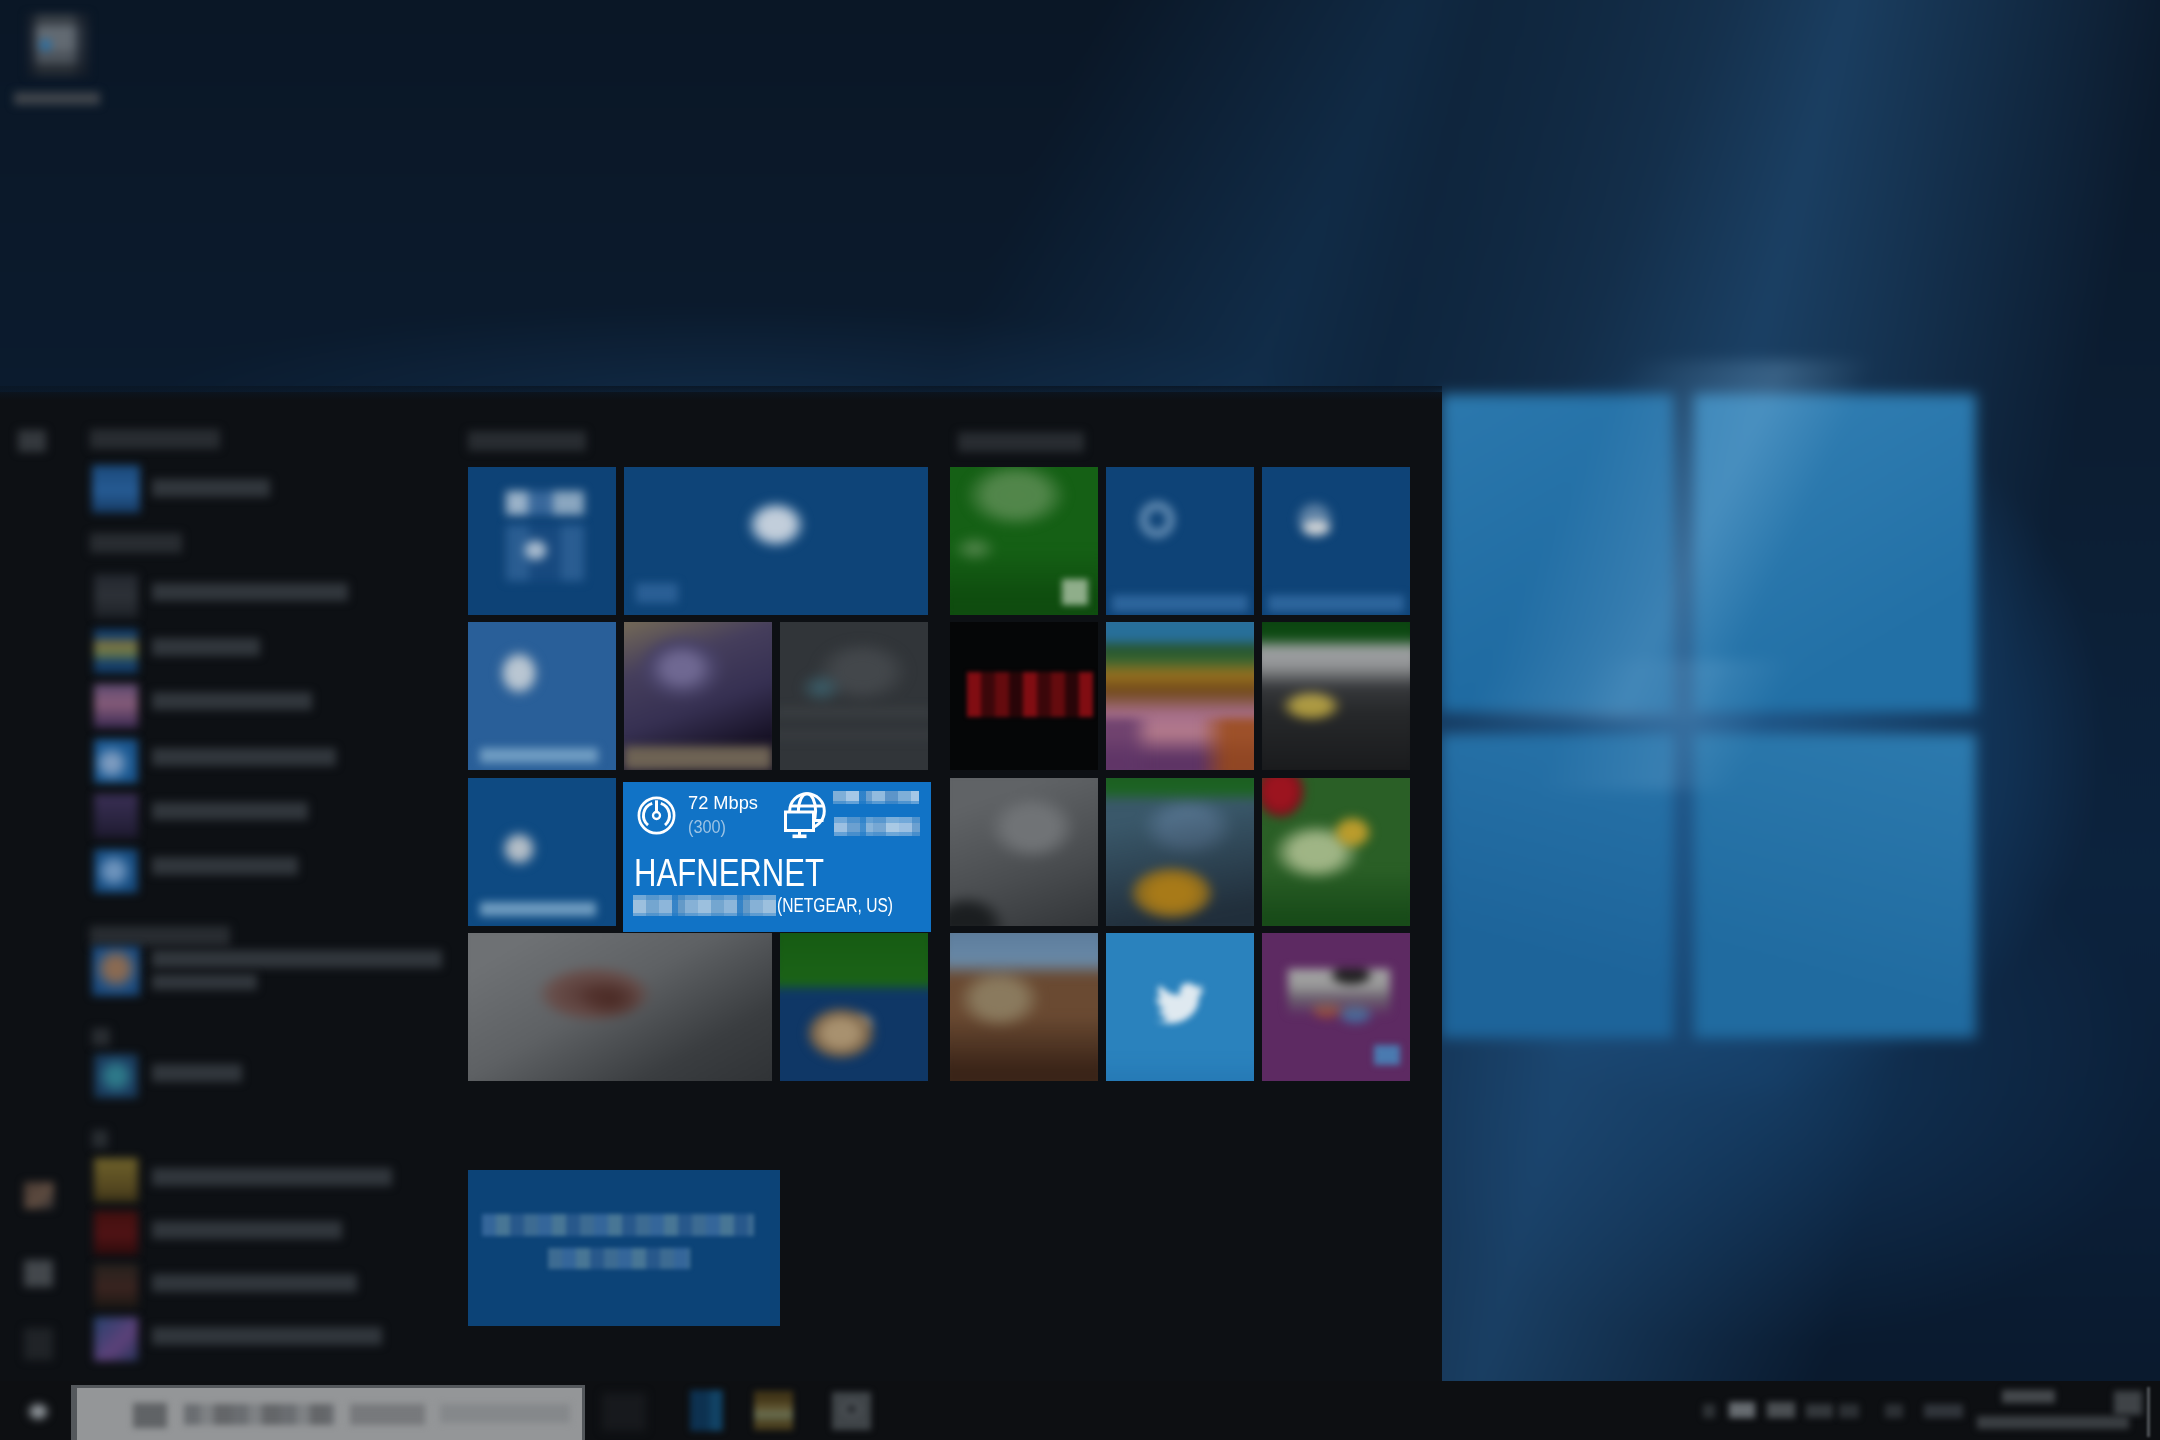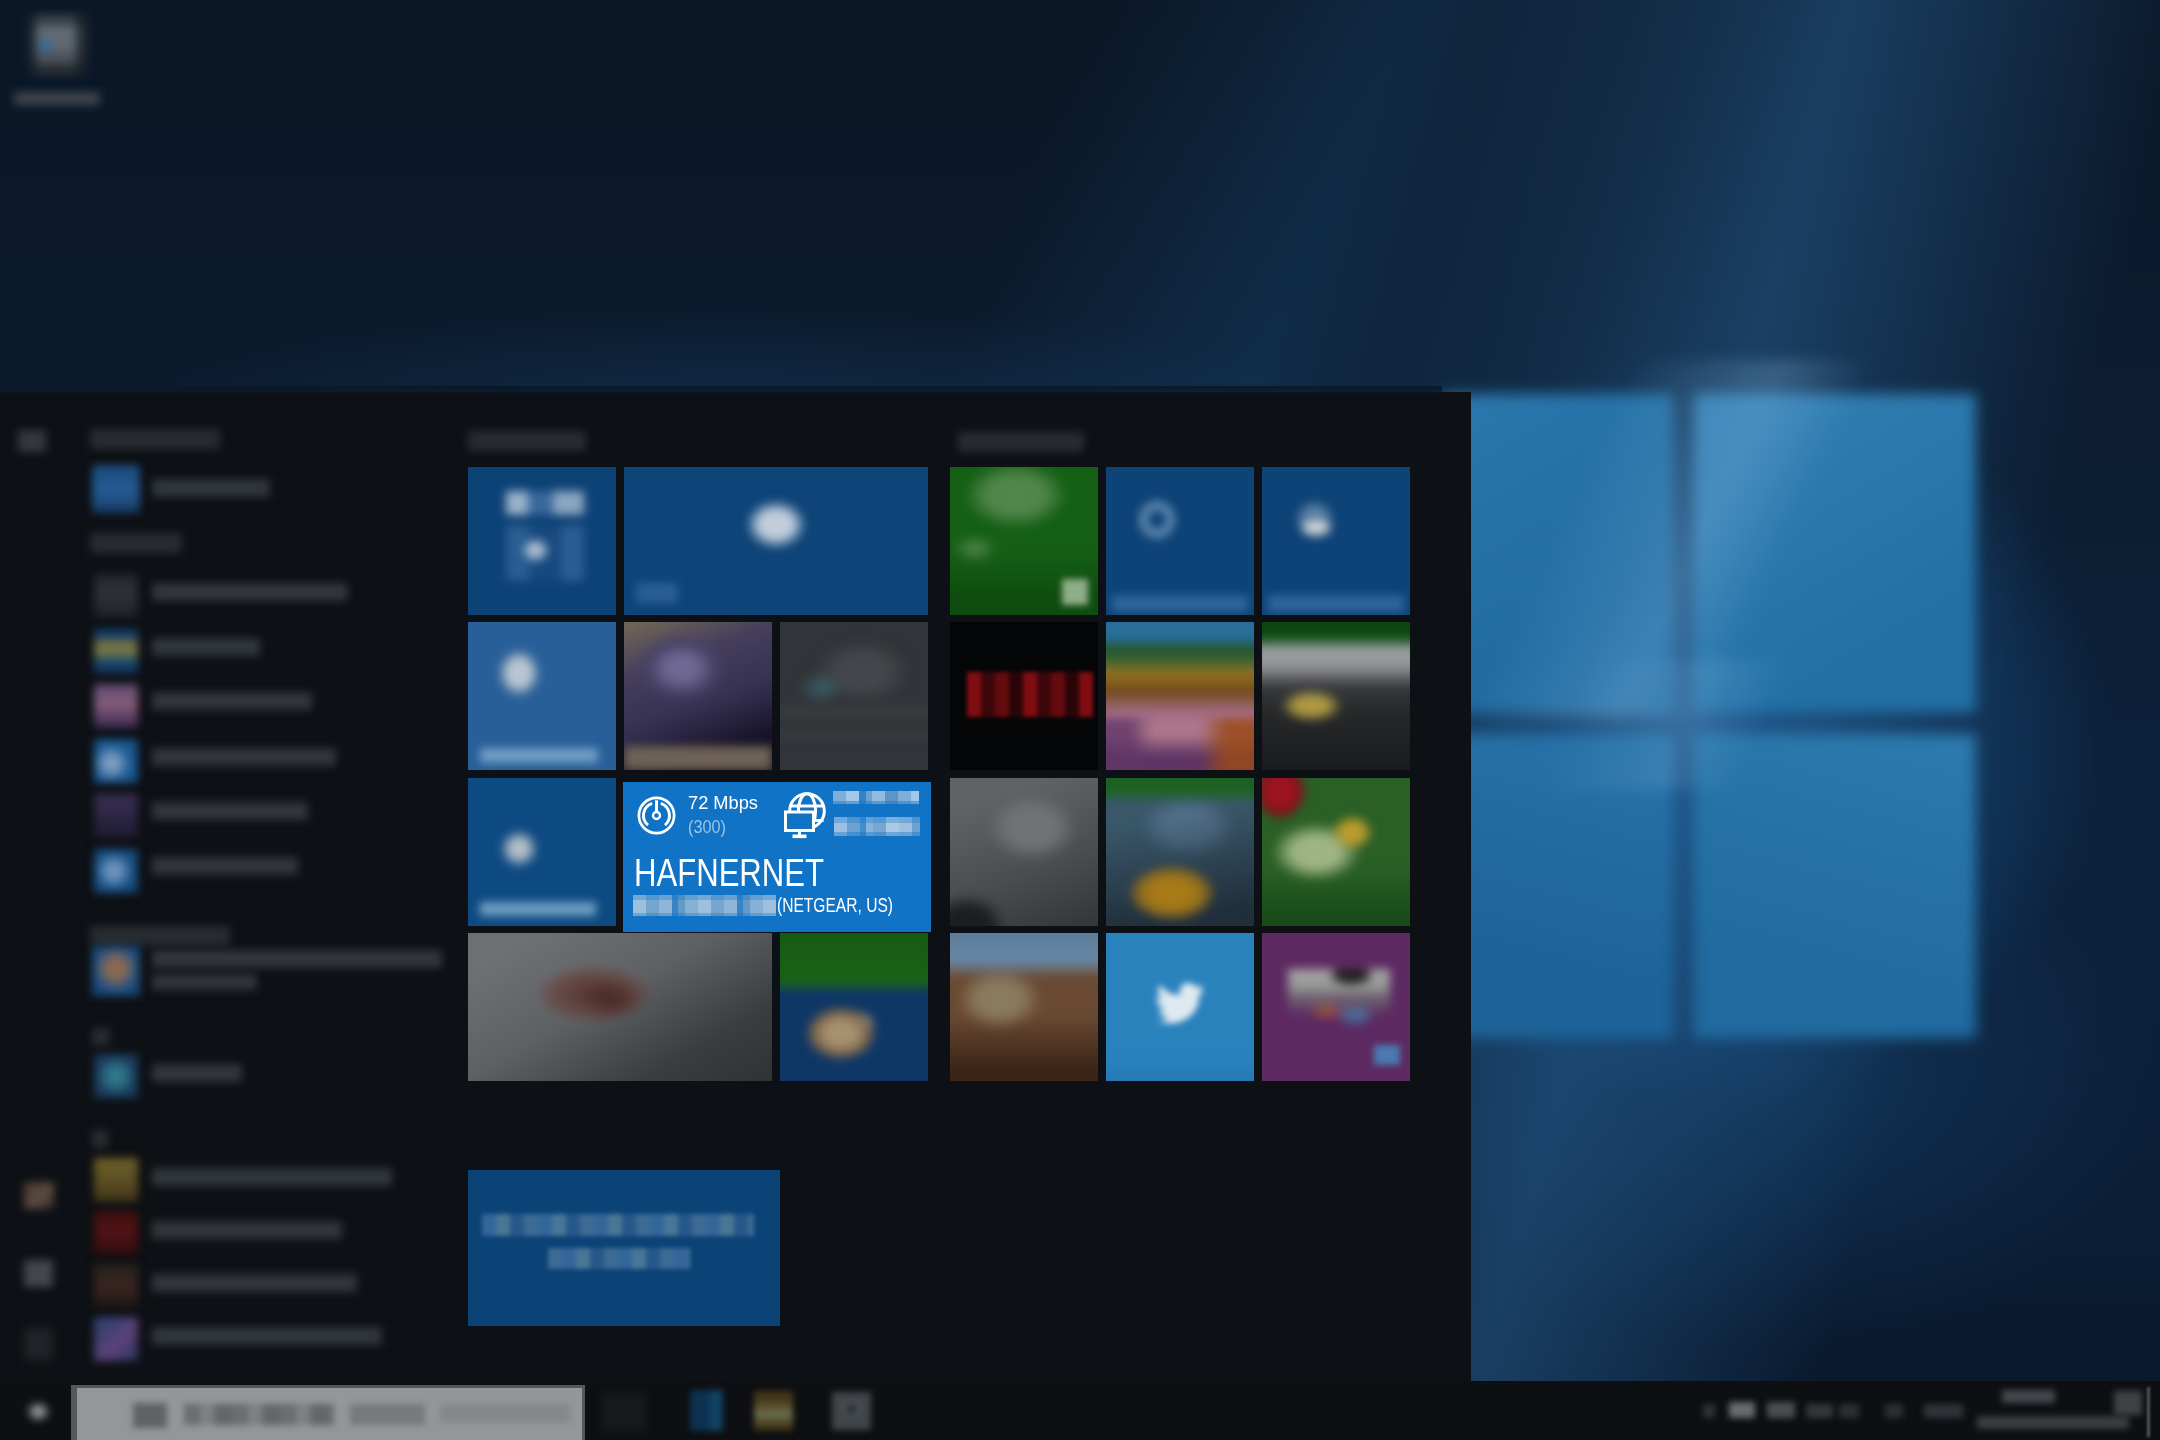--- a/index.html
+++ b/index.html
@@ -16,21 +16,21 @@
  linear-gradient(105deg, rgba(8,18,35,0) 58%, rgba(48,115,175,.44) 72%, rgba(16,45,80,.10) 85%),
  radial-gradient(800px 140px at 760px 440px, rgba(30,80,128,.30), rgba(10,30,55,0) 75%),
  linear-gradient(180deg, #0a1625 0%, #0b1c30 35%, #0c223c 60%, #0a1c33 82%, #081525 100%);
 }
 
 .pane{position:absolute;background:linear-gradient(160deg,#3286bd,#1f6aa4 70%);}
 #wall .shine{position:absolute;background:linear-gradient(115deg, rgba(140,190,225,0) 30%, rgba(150,200,235,.55) 50%, rgba(140,190,225,0) 62%);}
 
 .blob{position:absolute;}
 
-#menu{position:absolute;left:0;top:392px;width:1442px;height:989px;background:#0d1014;padding-left:29px;}
+#menu{position:absolute;left:0;top:392px;width:1442px;height:989px;background:#0d1014;}
 .hdr{position:absolute;height:20px;background:#282c31;filter:blur(4px);}
 .ico{position:absolute;width:44px;height:44px;filter:blur(4px);}
 .txt{position:absolute;height:18px;background:#31363c;filter:blur(4px);}
 
 .tile{position:absolute;overflow:hidden;}
 .tin{position:absolute;left:-8px;top:-8px;right:-8px;bottom:-8px;filter:blur(5px);}
 
 #taskbar{position:absolute;left:0;top:1381px;width:2160px;height:59px;background:#0d0f12;}
 #sharp{z-index:6;}
 </style>

